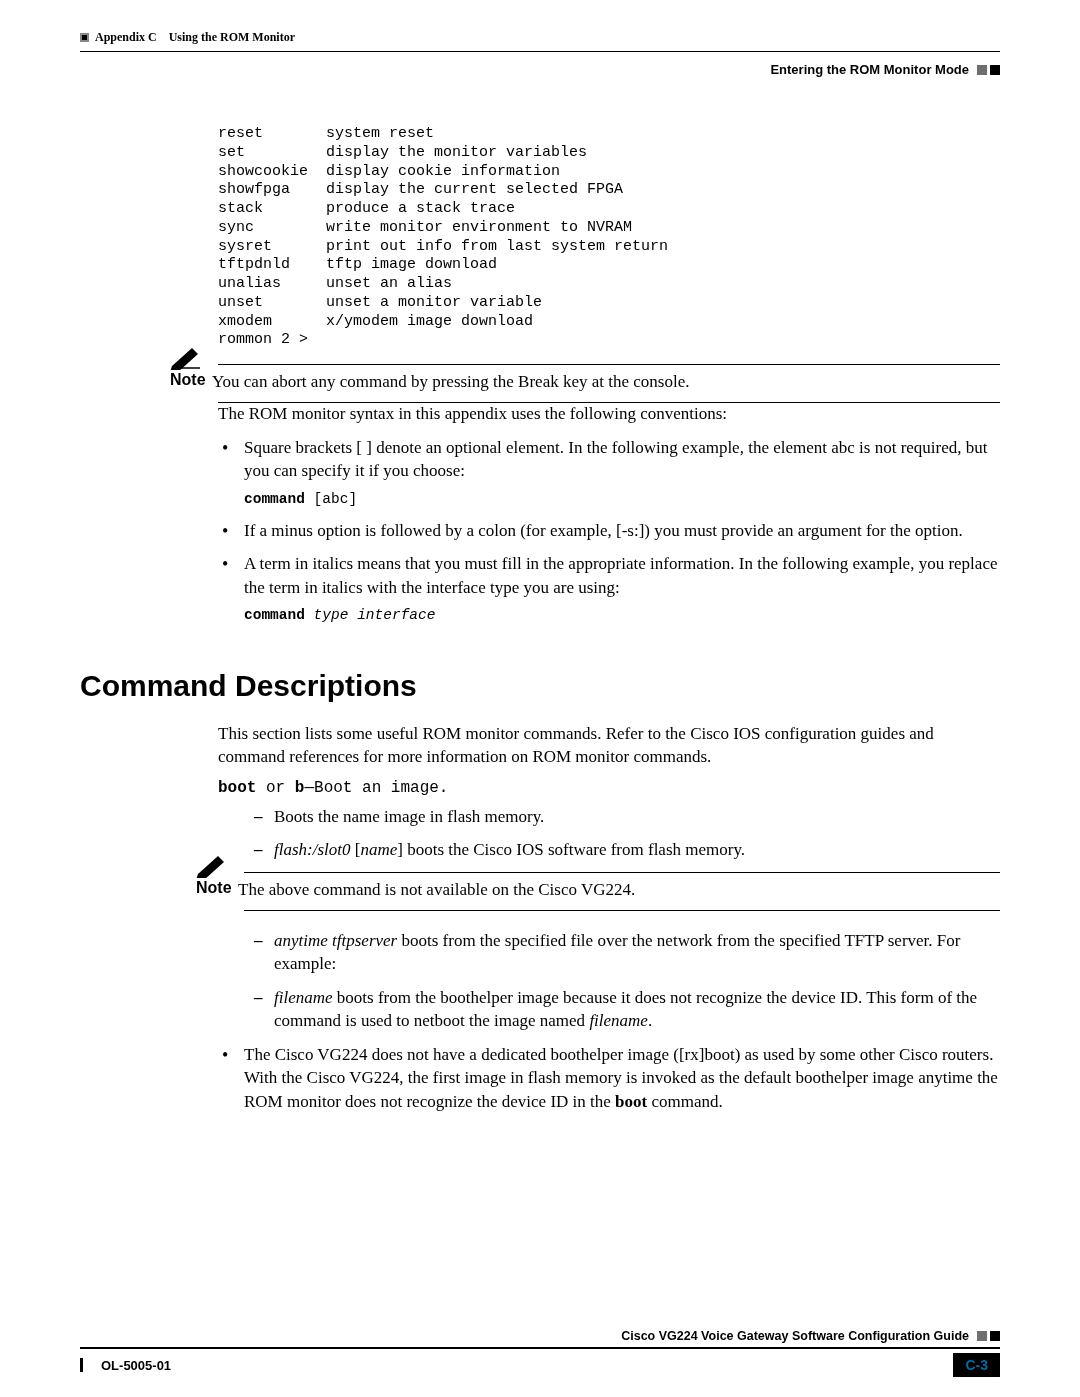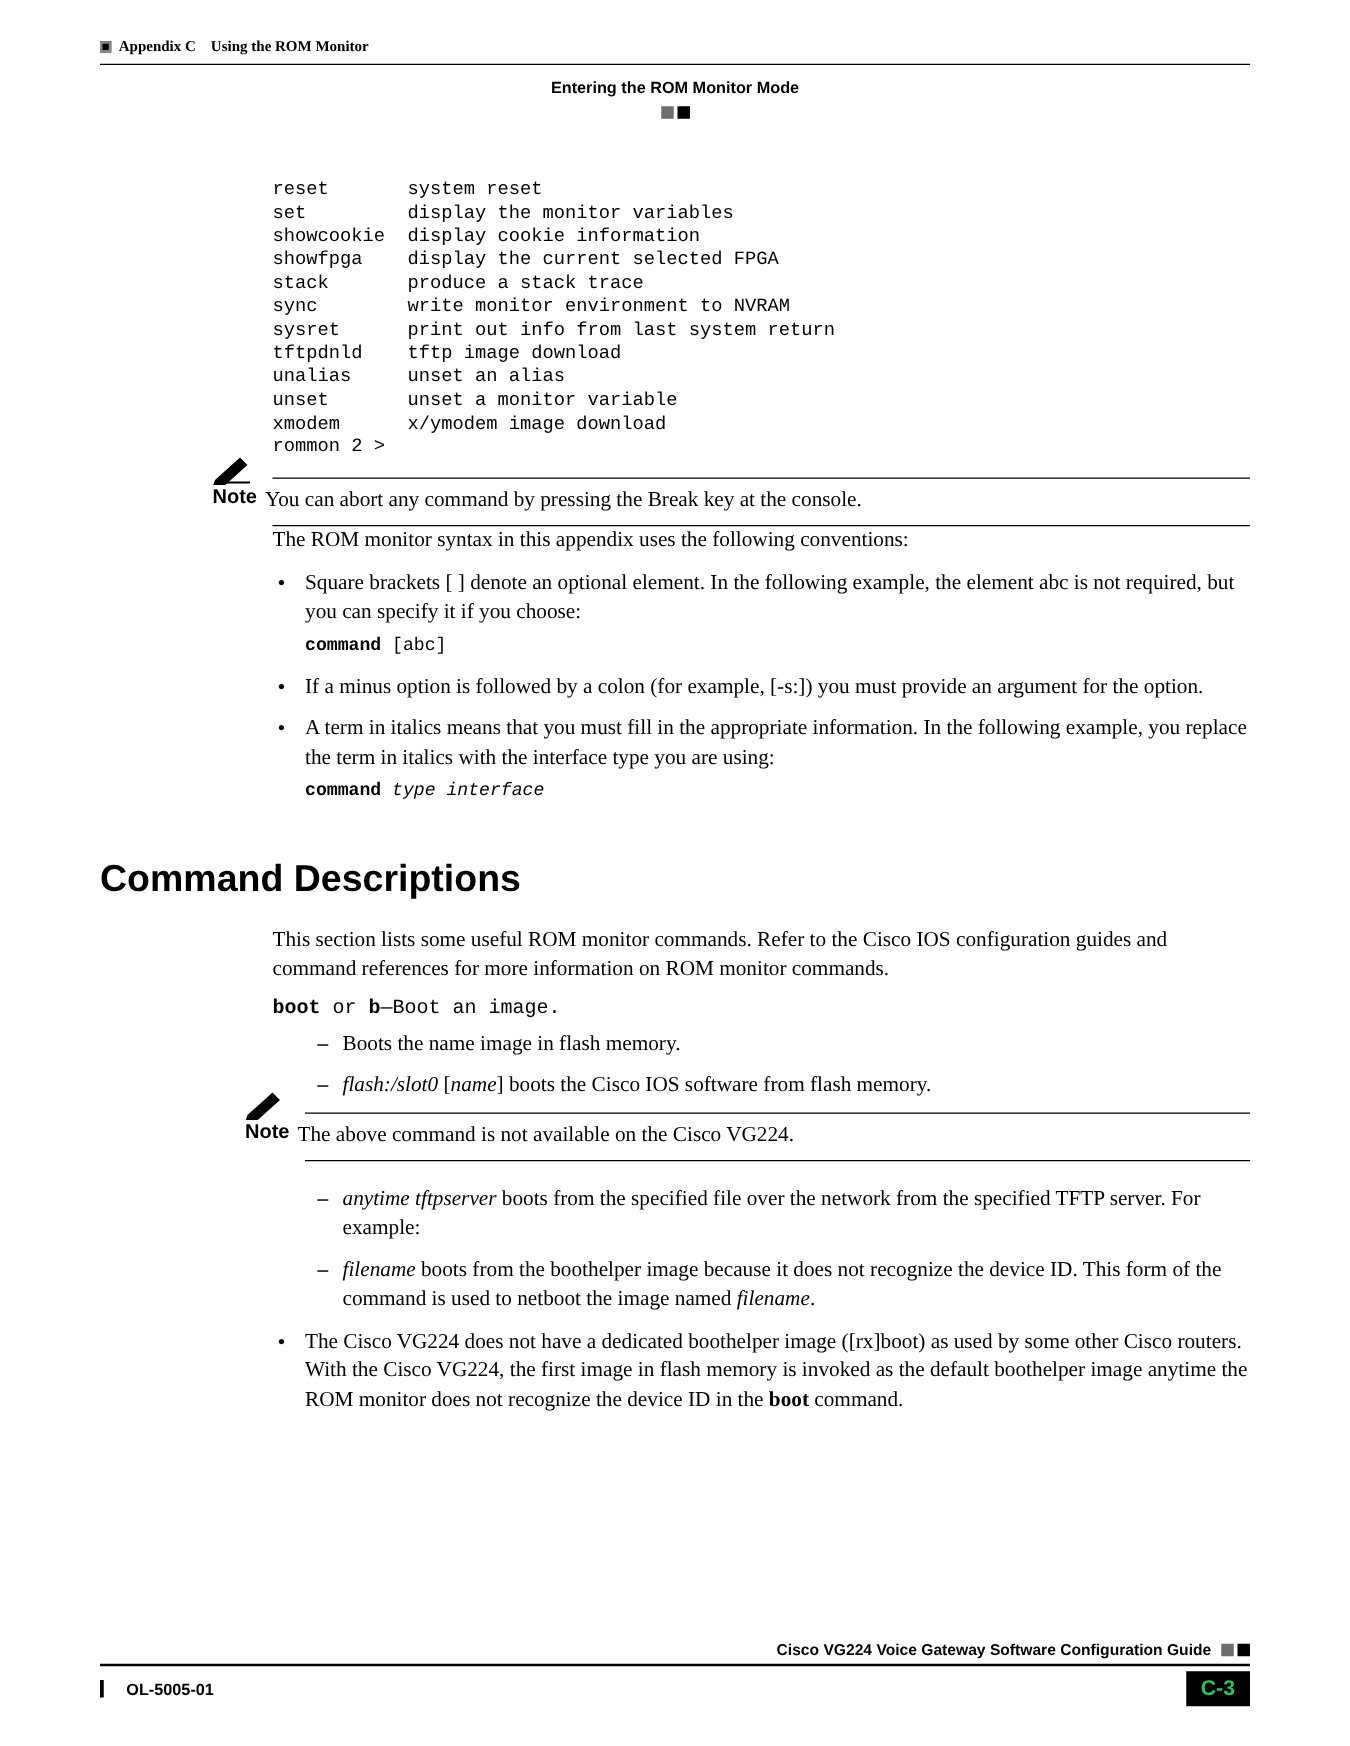--- a/index.html
+++ b/index.html
@@ -23,21 +23,20 @@
     margin-bottom: 6px;
   }
   .header-left { display: flex; align-items: center; gap: 6px; }
   .header-left .bullet {
     display: inline-block; width: 9px; height: 9px; background: #000;
     border: 2px solid #888;
   }
   .header-right-row {
     display:flex; justify-content:flex-end; align-items:center; gap:8px;
     margin-top: 10px;
-    flex-direction: column;
   }
   .header-right {
     font-family: Arial, Helvetica, sans-serif;
     font-size: 13px; font-weight: bold;
   }
   .square-pair {
     display:inline-flex; gap:3px;
   }
   .sq { width:10px; height:10px; background:#000; }
   .sq.grey { background:#6e6e6e; }
@@ -119,38 +118,38 @@
   .boot-line {
     font-family: "Courier New", Courier, monospace;
     font-size: 16px;
     margin: 8px 0 8px 0;
   }
   .boot-line .b { font-weight: bold; }
   em, .ital { }
   b, .bold { font-weight: bold; }
 
   .footer {
-    position:absolute; left:80px; right:80px; bottom:32px;
+    position:absolute; left:80px; right:80px; bottom:20px;
   }
   .footer-bar {
     display:flex; align-items:center; justify-content:flex-end; gap:8px;
     font-family: Arial, Helvetica, sans-serif; font-size:12.5px; font-weight:bold;
   }
   .footer-rule { border:none; border-top:2px solid #000; margin-top:4px;}
   .footer-row2 {
     display:flex; justify-content:space-between; align-items:center;
     margin-top:4px;
   }
   .footer-left {
     font-family: Arial, Helvetica, sans-serif; font-size:13px; font-weight:bold;
     display:flex; align-items:center; gap:18px;
   }
   .page-badge {
-    background:#000; color:#22c55e; font-family: Arial, Helvetica, sans-serif;
-    font-weight:bold; font-size:17px; padding:4px 12px;
+    background:#000; color:#0369a1; font-family: Arial, Helvetica, sans-serif;
+    font-weight:bold; font-size:14px; padding:4px 12px;
   }
   .vbar { display:inline-block; width:3px; height:14px; background:#000;}
 </style>
 </head>
 <body>
 
 <div class="page">
 
   <div class="header-row">
     <div class="header-left">

